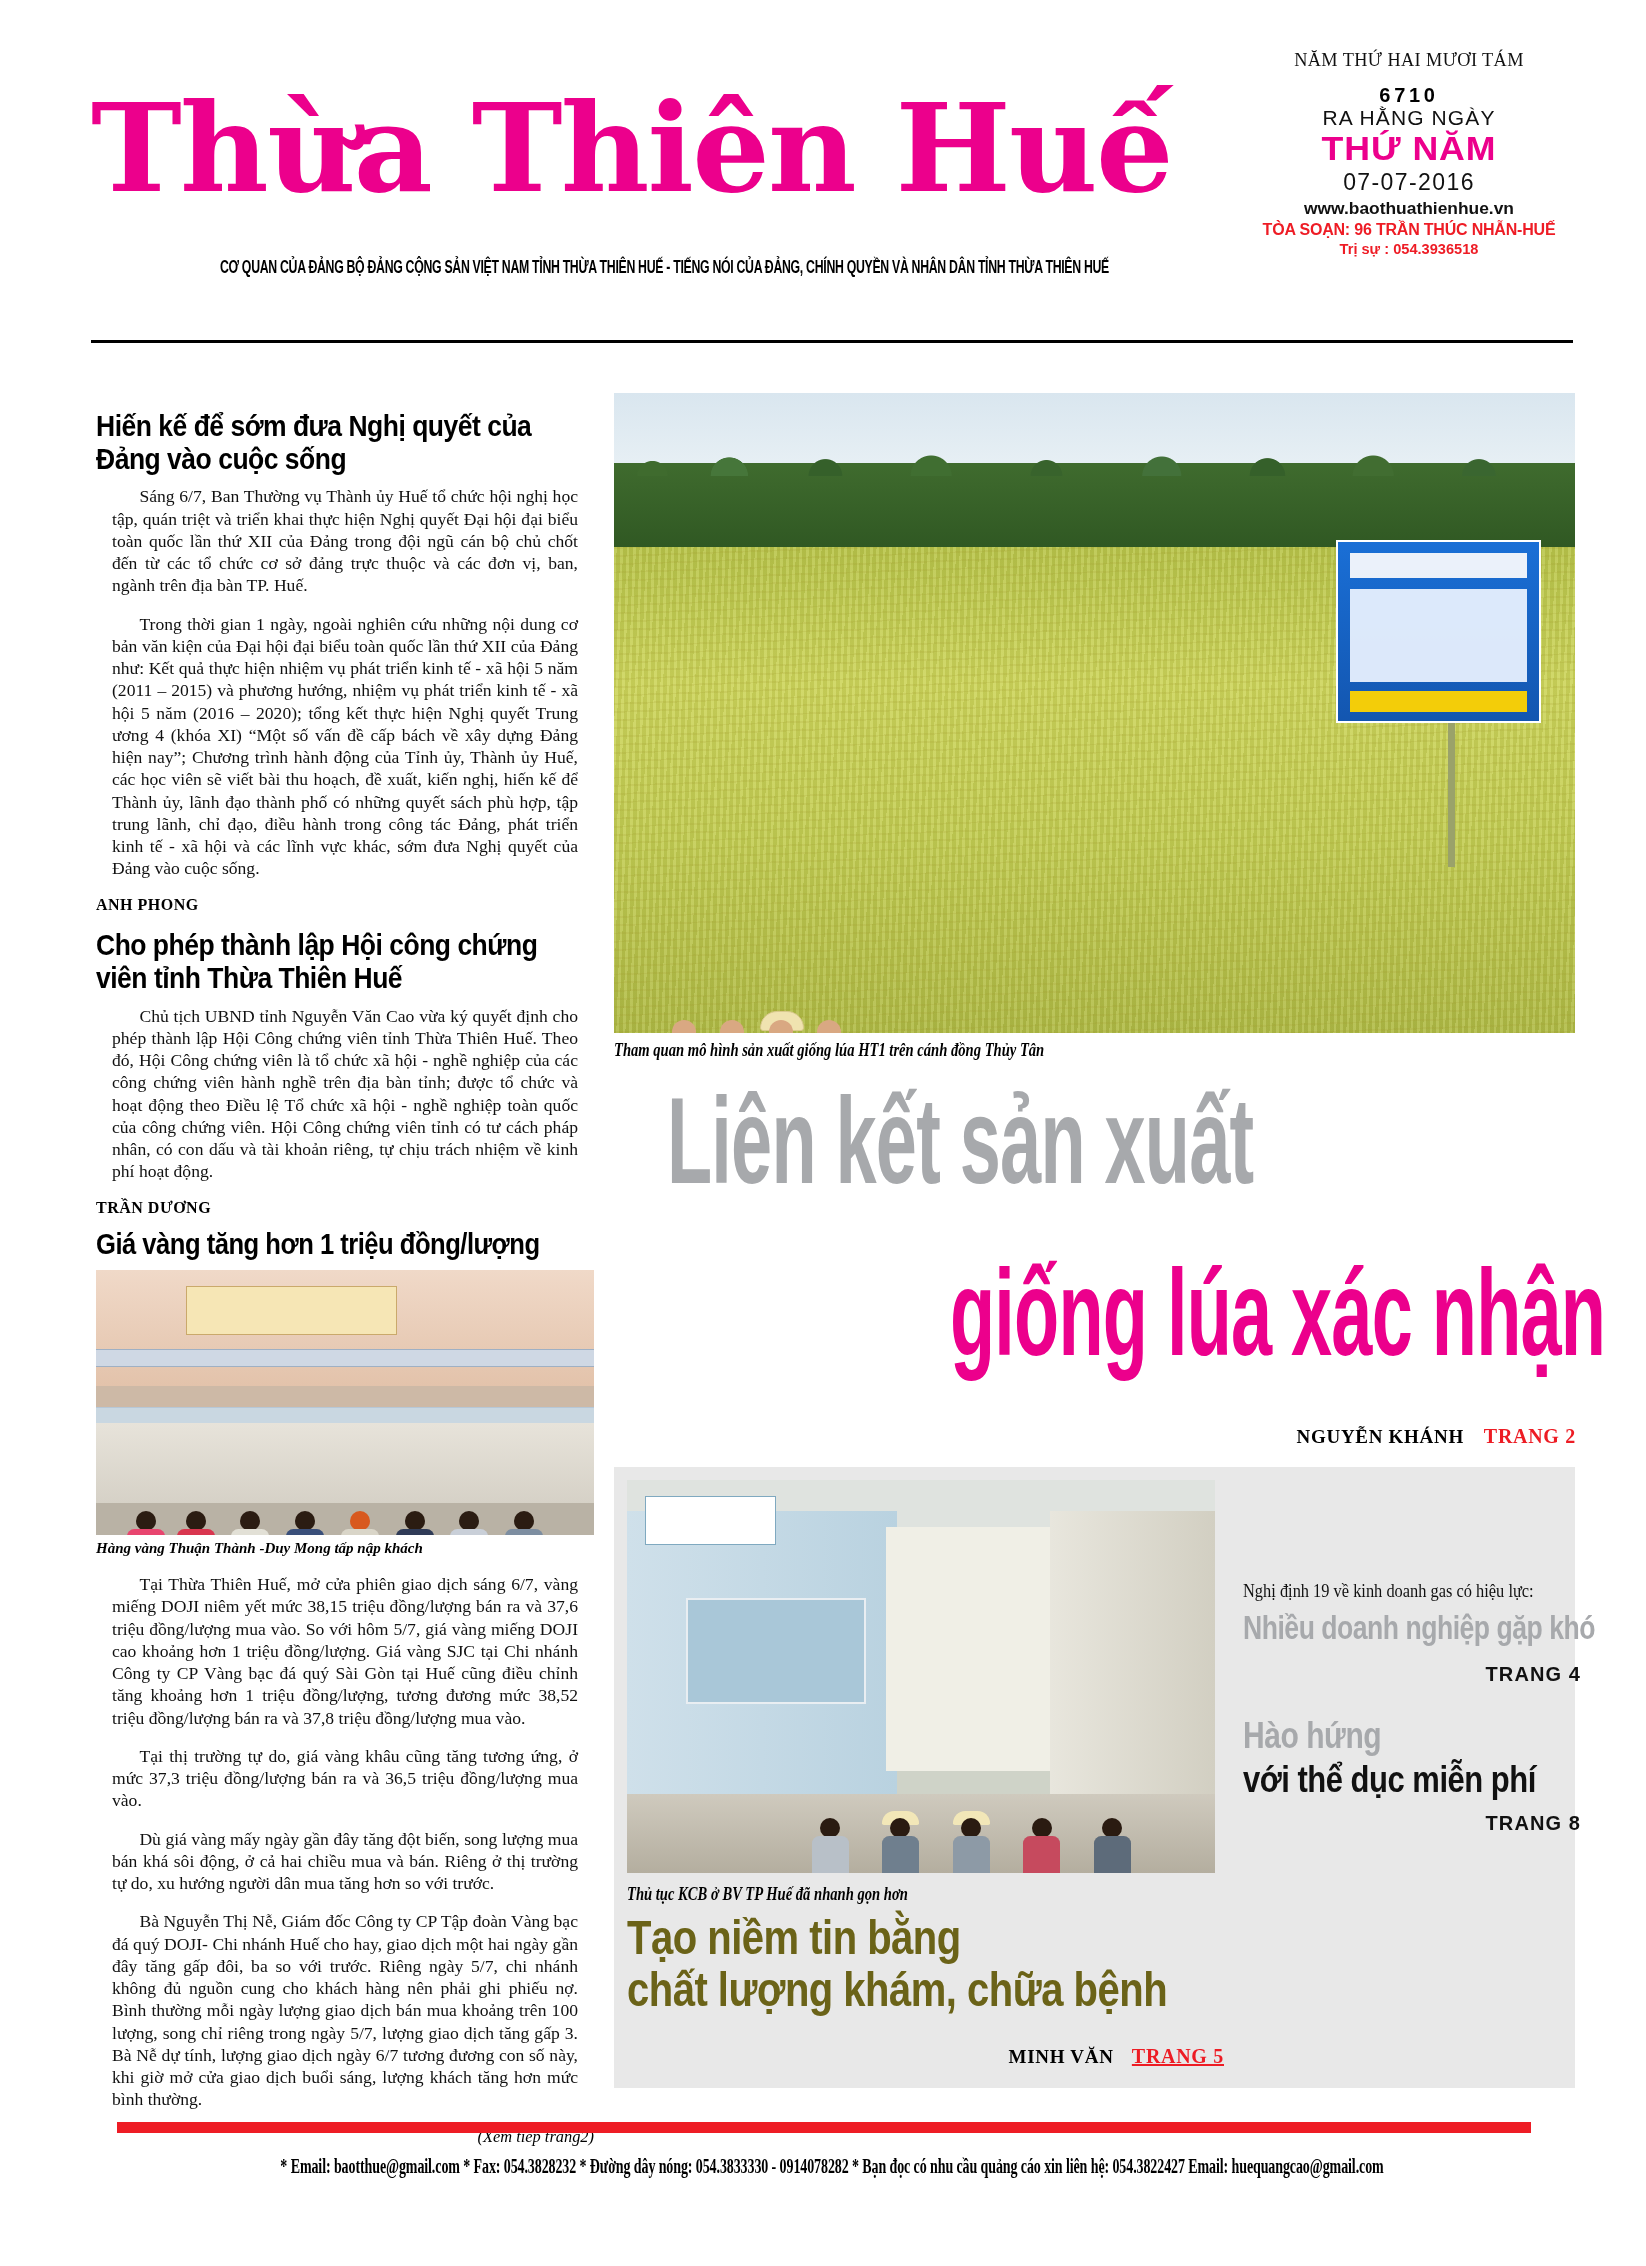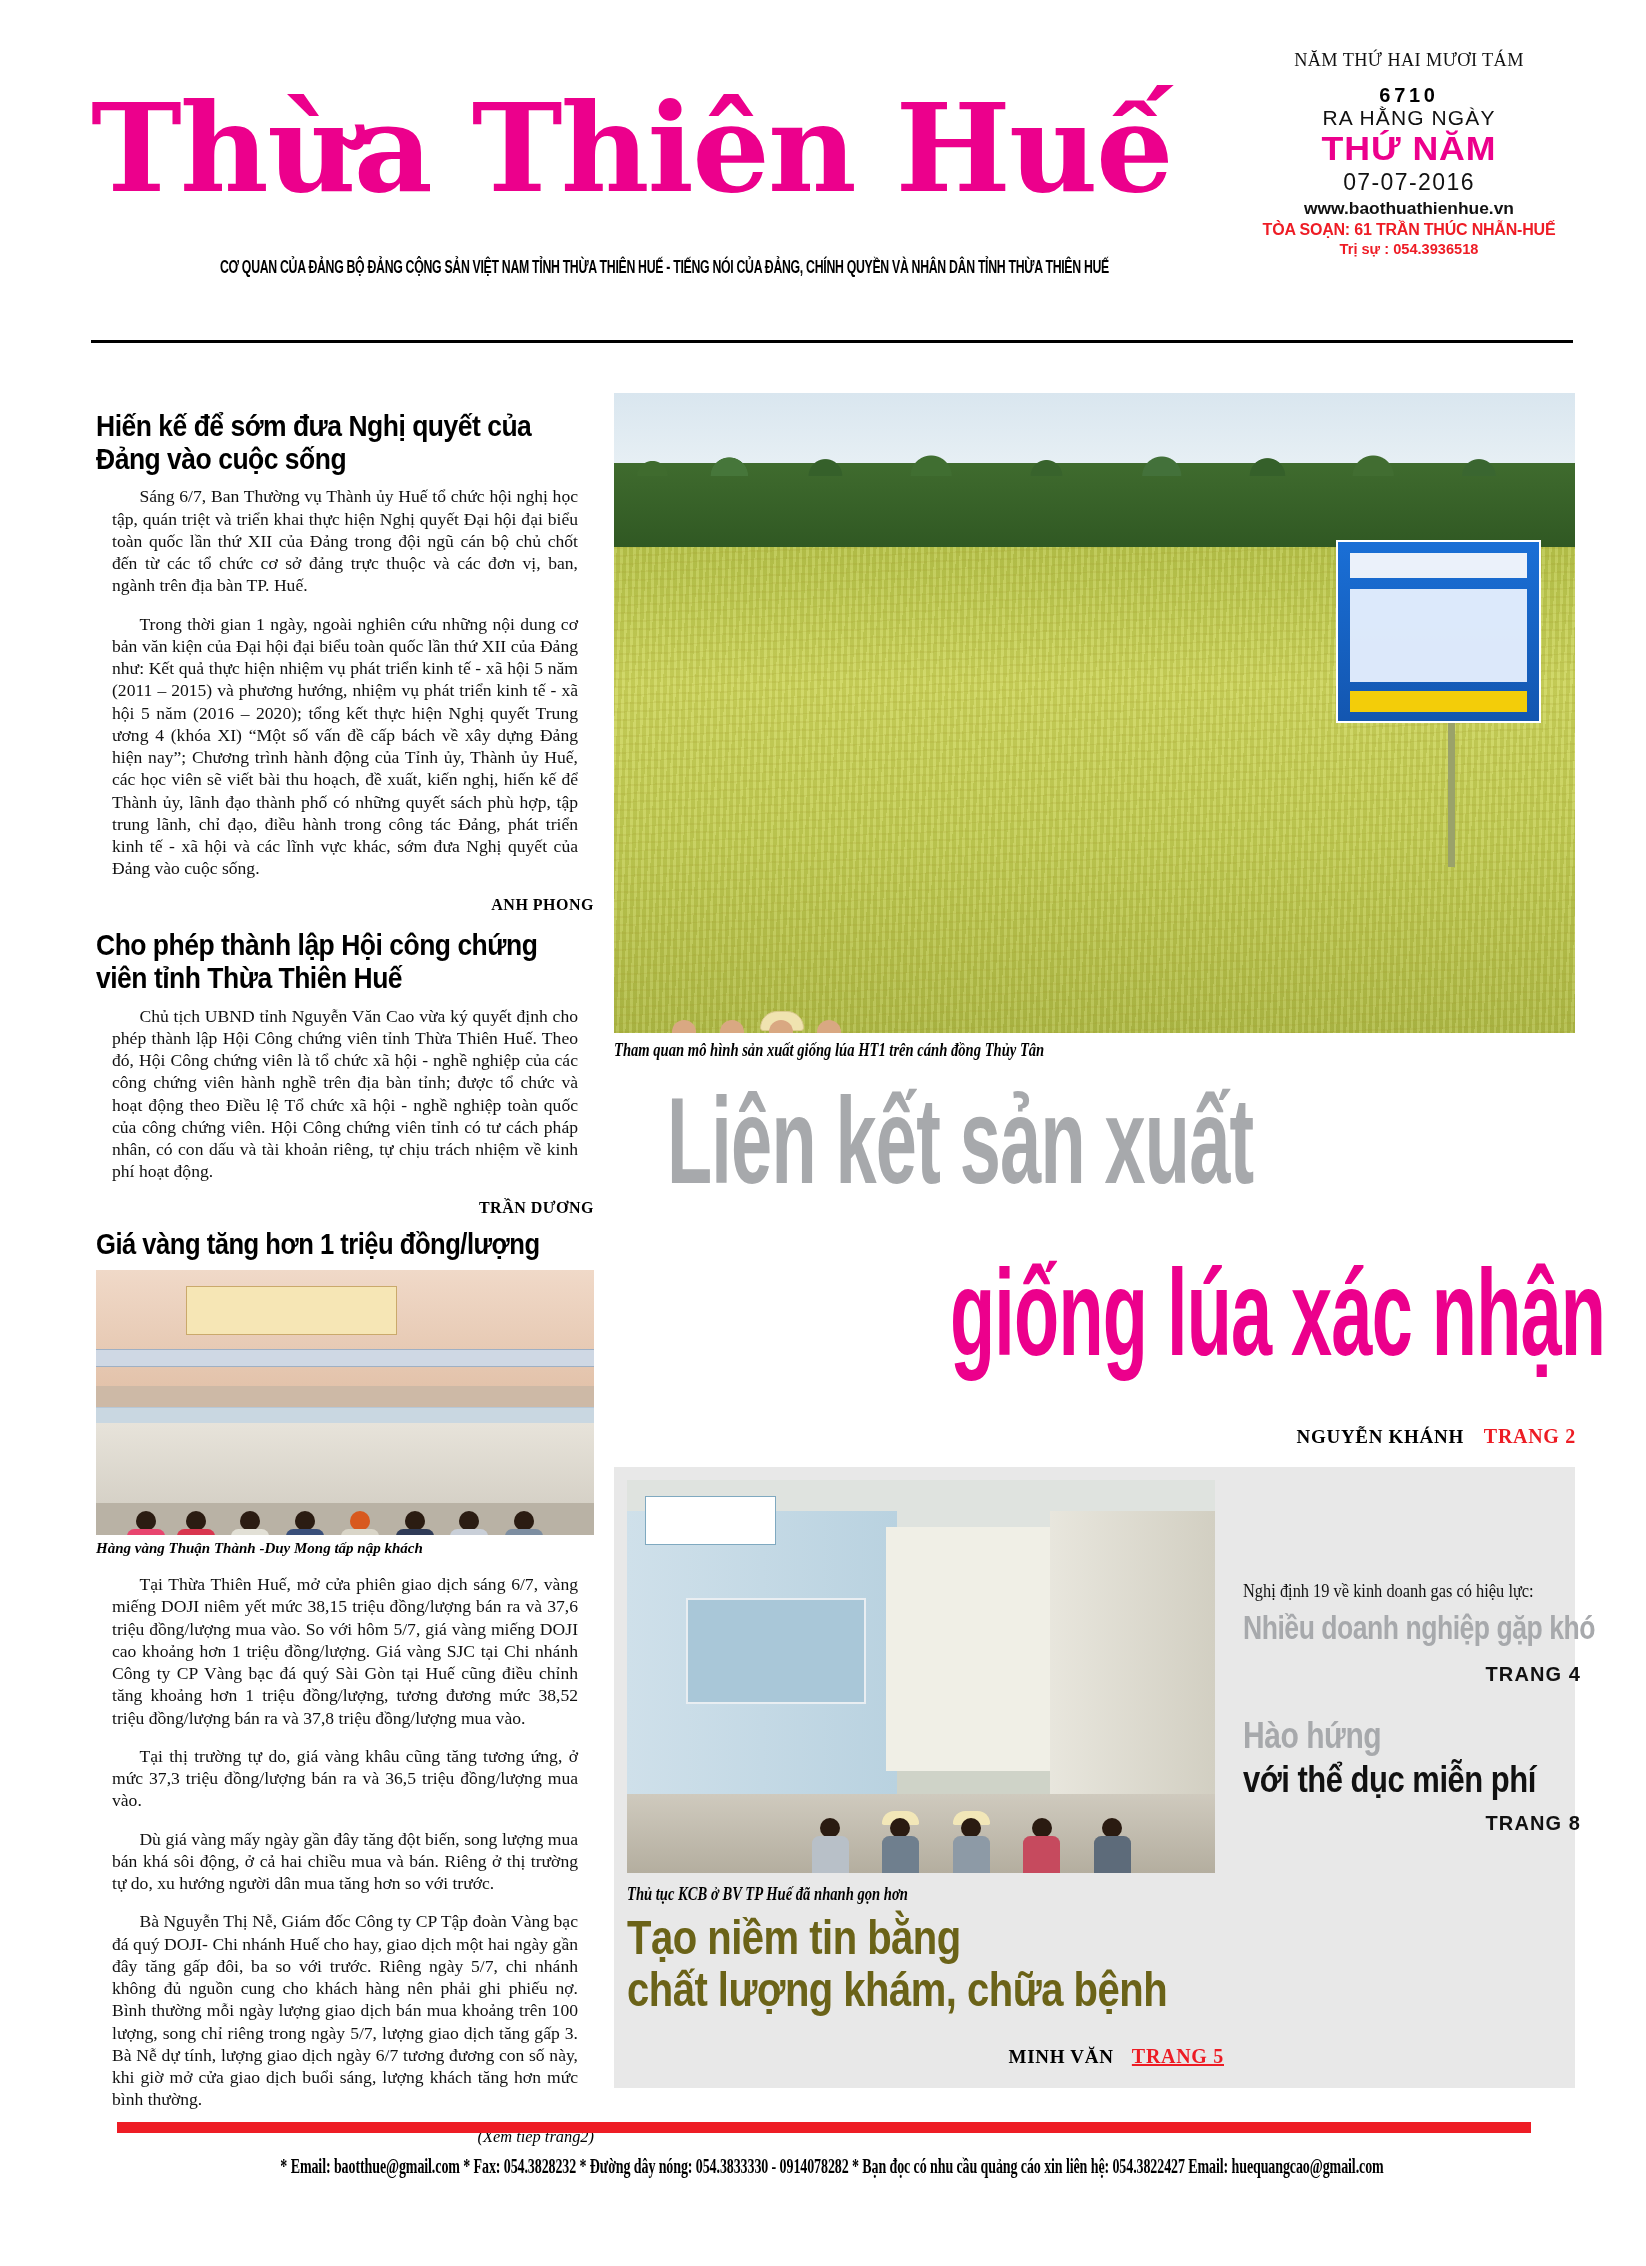--- a/index.html
+++ b/index.html
@@ -44,21 +44,21 @@
     font-size:26.5px;line-height:1.14;color:#000;letter-spacing:-0.5px;
     transform:scaleY(1.12);transform-origin:left top;margin-bottom:12.8px;
   }
   .body-text{
     font-family:"Liberation Serif", serif;font-size:17.6px;line-height:1.265;
     text-align:justify;color:#111;
   }
   .body-text p{margin:16px;text-indent:27.4px;}
   .byline{
     font-family:"Liberation Serif", serif;font-weight:bold;font-size:16px;
-    text-align:right;letter-spacing:0.5px;margin-top:2.7px;color:#000;
+    letter-spacing:0.5px;margin-top:2.7px;color:#000;
   }
   .cap-italic{
     font-family:"Liberation Serif", serif;font-style:italic;font-weight:bold;
     font-size:15px;color:#000;margin:5.5px 0 9.1px 0;
   }
   .cont-note{font-family:"Liberation Serif", serif;font-style:italic;font-size:16.4px;text-align:right;margin-top:1.8px;}
 
   
   .photo-gold{position:relative;width:498px;height:265px;overflow:hidden;background:#cdb9a6;margin:5.5px 0 0 0;}
 
@@ -192,21 +192,21 @@
     <div class="mast-title">Thừa Thiên Huế</div>
     <div class="mast-tagline">CƠ QUAN CỦA ĐẢNG BỘ ĐẢNG CỘNG SẢN VIỆT NAM TỈNH THỪA THIÊN HUẾ  -  TIẾNG NÓI CỦA ĐẢNG, CHÍNH QUYỀN VÀ NHÂN DÂN TỈNH THỪA THIÊN HUẾ</div>
 
     <div class="mast-info">
       <div class="mi-year">NĂM THỨ HAI MƯƠI TÁM</div>
       <div class="mi-issue">6710</div>
       <div class="mi-daily">RA HẰNG NGÀY</div>
       <div class="mi-weekday">THỨ NĂM</div>
       <div class="mi-date">07-07-2016</div>
       <div class="mi-web">www.baothuathienhue.vn</div>
-      <div class="mi-office">TÒA SOẠN: 61 TRẦN THÚC NHẪN-HUẾ</div>
+      <div class="mi-office">TÒA SOẠN: 96 TRẦN THÚC NHẪN-HUẾ</div>
       <div class="mi-phone">Trị sự : 054.3936518</div>
     </div>
   </div>
   <div class="rule-top"></div>
 
   <div class="col-left">
 
     <div class="hl-black">Hiến kế để sớm đưa Nghị quyết của Đảng vào cuộc sống</div>
     <div class="body-text">
       <p>Sáng 6/7, Ban Thường vụ Thành ủy Huế tổ chức hội nghị học tập, quán triệt và triển khai thực hiện Nghị quyết Đại hội đại biểu toàn quốc lần thứ XII của Đảng trong đội ngũ cán bộ chủ chốt đến từ các tổ chức cơ sở đảng trực thuộc và các đơn vị, ban, ngành trên địa bàn TP. Huế.</p>

